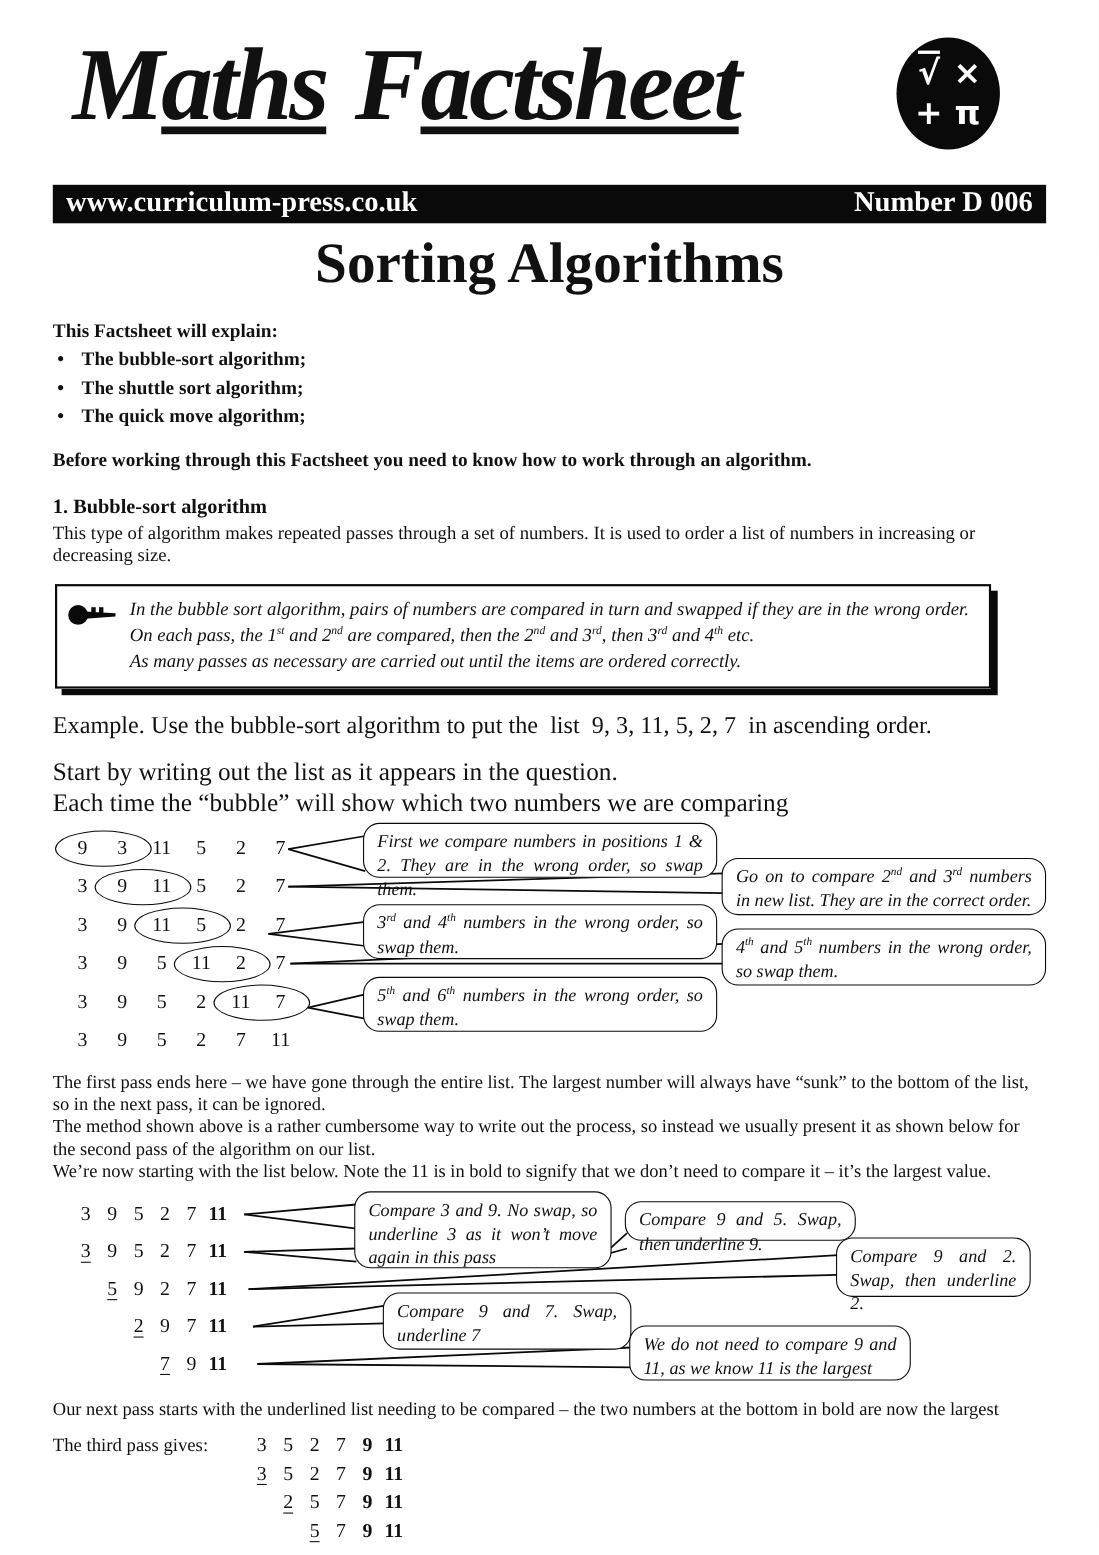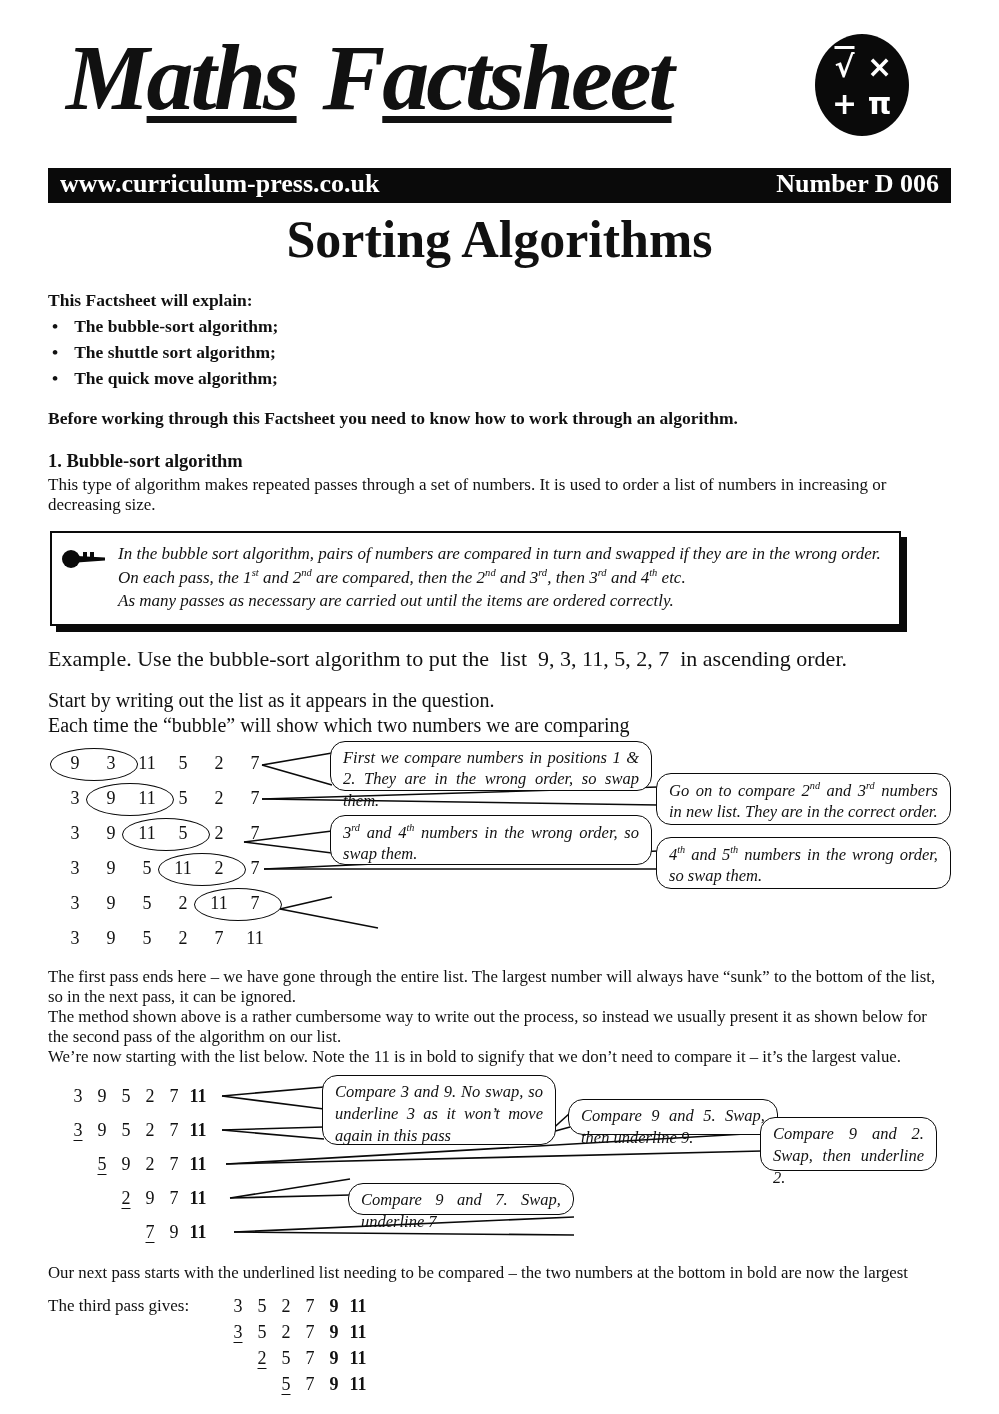--- a/index.html
+++ b/index.html
@@ -32,21 +32,21 @@
   .section-heading{font-weight:bold;font-size:18.5px;margin-top:22px;}
   .section-desc{font-size:17px;margin-top:3px;}
 
   
   .keybox{position:relative;border:2.5px solid #0a0a0a;box-shadow:6px 6px 0 #0a0a0a;
           margin:16px 50px 0 2px;padding:9px 14px 11px 66px;font-style:italic;
           font-size:17px;line-height:1.38;}
   .key-icon{position:absolute;left:9px;top:13px;}
 
   .example-line{margin-top:20px;font-size:22px;white-space:pre-wrap;}
-  .start-lines{margin-top:16px;font-size:20px;line-height:1.25;}
+  .start-lines{margin-top:16px;font-size:23px;line-height:1.25;}
 
   
   .diagram{position:relative;}
   .diagram1{height:218px;margin-top:3px;}
   .diagram2{height:186px;margin-top:4px;}
   .overlay{position:absolute;left:0;top:0;}
   .callout{position:absolute;border:1.8px solid #0a0a0a;border-radius:15px;background:#fff;
            font-style:italic;font-size:16.5px;line-height:1.32;padding:5px 12px;
            text-align:justify;box-sizing:border-box;}
 
@@ -203,20 +203,21 @@
           <span class="cell" style="width: 36px;">5</span>
           <span class="cell" style="width: 36px;">2</span>
           <span class="cell" style="width: 36px;">7</span>
           <span class="cell" style="width: 36px;">11</span>
         </div>
       </div>
     <div class="callout" style="left:282px;top:0;width:322px;height:50px">First we compare numbers in positions 1 &amp; 2. They are in the wrong order, so swap them.</div>
     <div class="callout" style="left:608px;top:32px;width:295px;height:52px">Go on to compare 2<sup>nd</sup> and 3<sup>rd</sup> numbers in new list. They are in the correct order.</div>
     <div class="callout" style="left:282px;top:74px;width:322px;height:50px">3<sup>rd</sup> and 4<sup>th</sup> numbers in the wrong order, so swap them.</div>
     <div class="callout" style="left:608px;top:96px;width:295px;height:52px">4<sup>th</sup> and 5<sup>th</sup> numbers in the wrong order, so swap them.</div>
+    <div class="callout" style="left:282px;top:140px;width:322px;height:50px">5<sup>th</sup> and 6<sup>th</sup> numbers in the wrong order, so swap them.</div>
   </div>
 
   <div class="paras">
     <div class="para">The first pass ends here – we have gone through the entire list. The largest number will always have “sunk” to the bottom of the list, so in the next pass, it can be ignored.</div>
     <div class="para">The method shown above is a rather cumbersome way to write out the process, so instead we usually present it as shown below for the second pass of the algorithm on our list.</div>
     <div class="para">We’re now starting with the list below. Note the 11 is in bold to signify that we don’t need to compare it – it’s the largest value.</div>
   </div>
 
   <div class="diagram diagram2">
     <svg class="overlay" width="903" height="186">
@@ -263,23 +264,24 @@
           <span class="cell" style="width: 24px;">7</span>
           <span class="cell bd" style="width: 24px;">11</span>
         </div>
         <div class="num-row" style="padding-left: 90px;">
           <span class="cell ul" style="width: 24px;">7</span>
           <span class="cell" style="width: 24px;">9</span>
           <span class="cell bd" style="width: 24px;">11</span>
         </div>
       </div>
     <div class="callout" style="left:274px;top:4px;width:234px;height:70px">Compare 3 and 9. No swap, so underline 3 as it won’t move again in this pass</div>
-    <div class="callout" style="left:520px;top:28px;width:210px;height:36px">Compare 9 and 5. Swap, then underline 9.</div>
+    <div class="callout" style="left:520px;top:13px;width:210px;height:36px">Compare 9 and 5. Swap, then underline 9.</div>
     <div class="callout" style="left:712px;top:46px;width:177px;height:54px">Compare 9 and 2. Swap, then underline 2.</div>
-    <div class="callout" style="left:300px;top:112px;width:226px;height:32px">Compare 9 and 7.  Swap, underline 7</div>
+    <div class="callout" style="left:300px;top:96px;width:226px;height:52px">Compare 9 and 7.  Swap, underline 7</div>
+    <div class="callout" style="left:524px;top:126px;width:256px;height:50px">We do not need to compare 9 and 11, as we know 11 is the largest</div>
   </div>
 
   <div class="para" style="margin-top:6px">Our next pass starts with the underlined list needing to be compared – the two numbers at the bottom in bold are now the largest</div>
   <div class="pass3-block">
     <span class="pass3-label">The third pass gives:</span>
     <div class="num-rows rows-p3">
         <div class="num-row" style="padding-left: 0px;">
           <span class="cell" style="width: 24px;">3</span>
           <span class="cell" style="width: 24px;">5</span>
           <span class="cell" style="width: 24px;">2</span>

